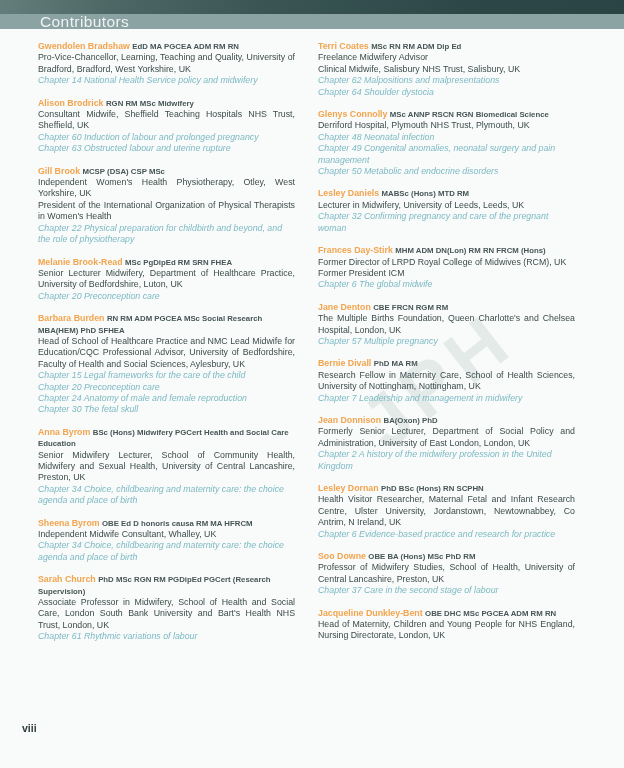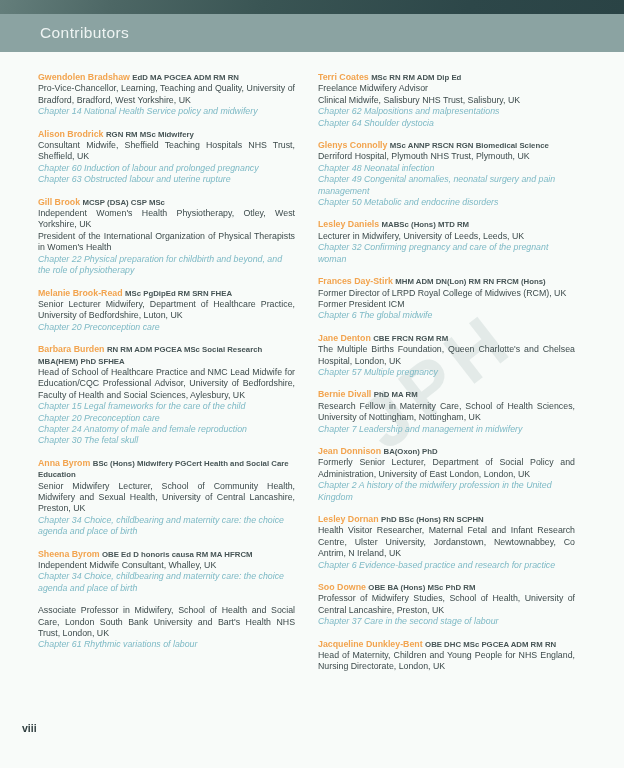--- a/index.html
+++ b/index.html
@@ -14,39 +14,39 @@
     background: #f8fbf9;
     font-family: "Liberation Sans", sans-serif;
     -webkit-font-smoothing: antialiased;
   }
   
   .top-strip {
     height: 14px;
     background: linear-gradient(105deg, #647e7b 0%, #4d6765 18%, #3a5554 42%, #2d4749 75%, #2a4345 100%);
   }
   .title-bar {
-    height: 38px;
+    height: 15px;
     background: #8ba3a2;
     display: flex;
     align-items: center;
     padding-left: 40px;
     box-sizing: border-box;
   }
   .title-bar h1 {
     margin: 0;
     font-size: 15.5px;
     font-weight: 400;
     letter-spacing: 0.4px;
     color: #eef4f3;
   }
   
   .columns {
     display: flex;
     gap: 23px;
-    padding: 20px 49px 0 38px;
+    padding: 12px 49px 0 38px;
     position: relative;
     z-index: 2;
   }
   .col { width: 257px; }
   .entry { margin: 0 0 11px 0; }
   .entry-head {
     margin: 0;
     font-size: 8.8px;
     line-height: 11.4px;
     font-weight: bold;
@@ -142,20 +142,21 @@
         <h2 class="entry-head"><span class="name">Anna Byrom </span><span class="creds">BSc (Hons) Midwifery PGCert Health and Social Care Education</span></h2>
         <p class="role">Senior Midwifery Lecturer, School of Community Health, Midwifery and Sexual Health, University of Central Lancashire, Preston, UK</p>
         <p class="chapter">Chapter 34 Choice, childbearing and maternity care: the choice agenda and place of birth</p>
       </article>
       <article class="entry">
         <h2 class="entry-head"><span class="name">Sheena Byrom </span><span class="creds">OBE Ed D honoris causa RM MA HFRCM</span></h2>
         <p class="role">Independent Midwife Consultant, Whalley, UK</p>
         <p class="chapter">Chapter 34 Choice, childbearing and maternity care: the choice agenda and place of birth</p>
       </article>
       <article class="entry">
+        <h2 class="entry-head"><span class="name">Sarah Church </span><span class="creds">PhD MSc RGN RM PGDipEd PGCert (Research Supervision)</span></h2>
         <p class="role">Associate Professor in Midwifery, School of Health and Social Care, London South Bank University and Bart's Health NHS Trust, London, UK</p>
         <p class="chapter">Chapter 61 Rhythmic variations of labour</p>
       </article>
     </section>
   <section class="col" id="col-1">
       <article class="entry">
         <h2 class="entry-head"><span class="name">Terri Coates </span><span class="creds">MSc RN RM ADM Dip Ed</span></h2>
         <p class="role">Freelance Midwifery Advisor</p>
         <p class="role">Clinical Midwife, Salisbury NHS Trust, Salisbury, UK</p>
         <p class="chapter">Chapter 62 Malpositions and malpresentations</p>

